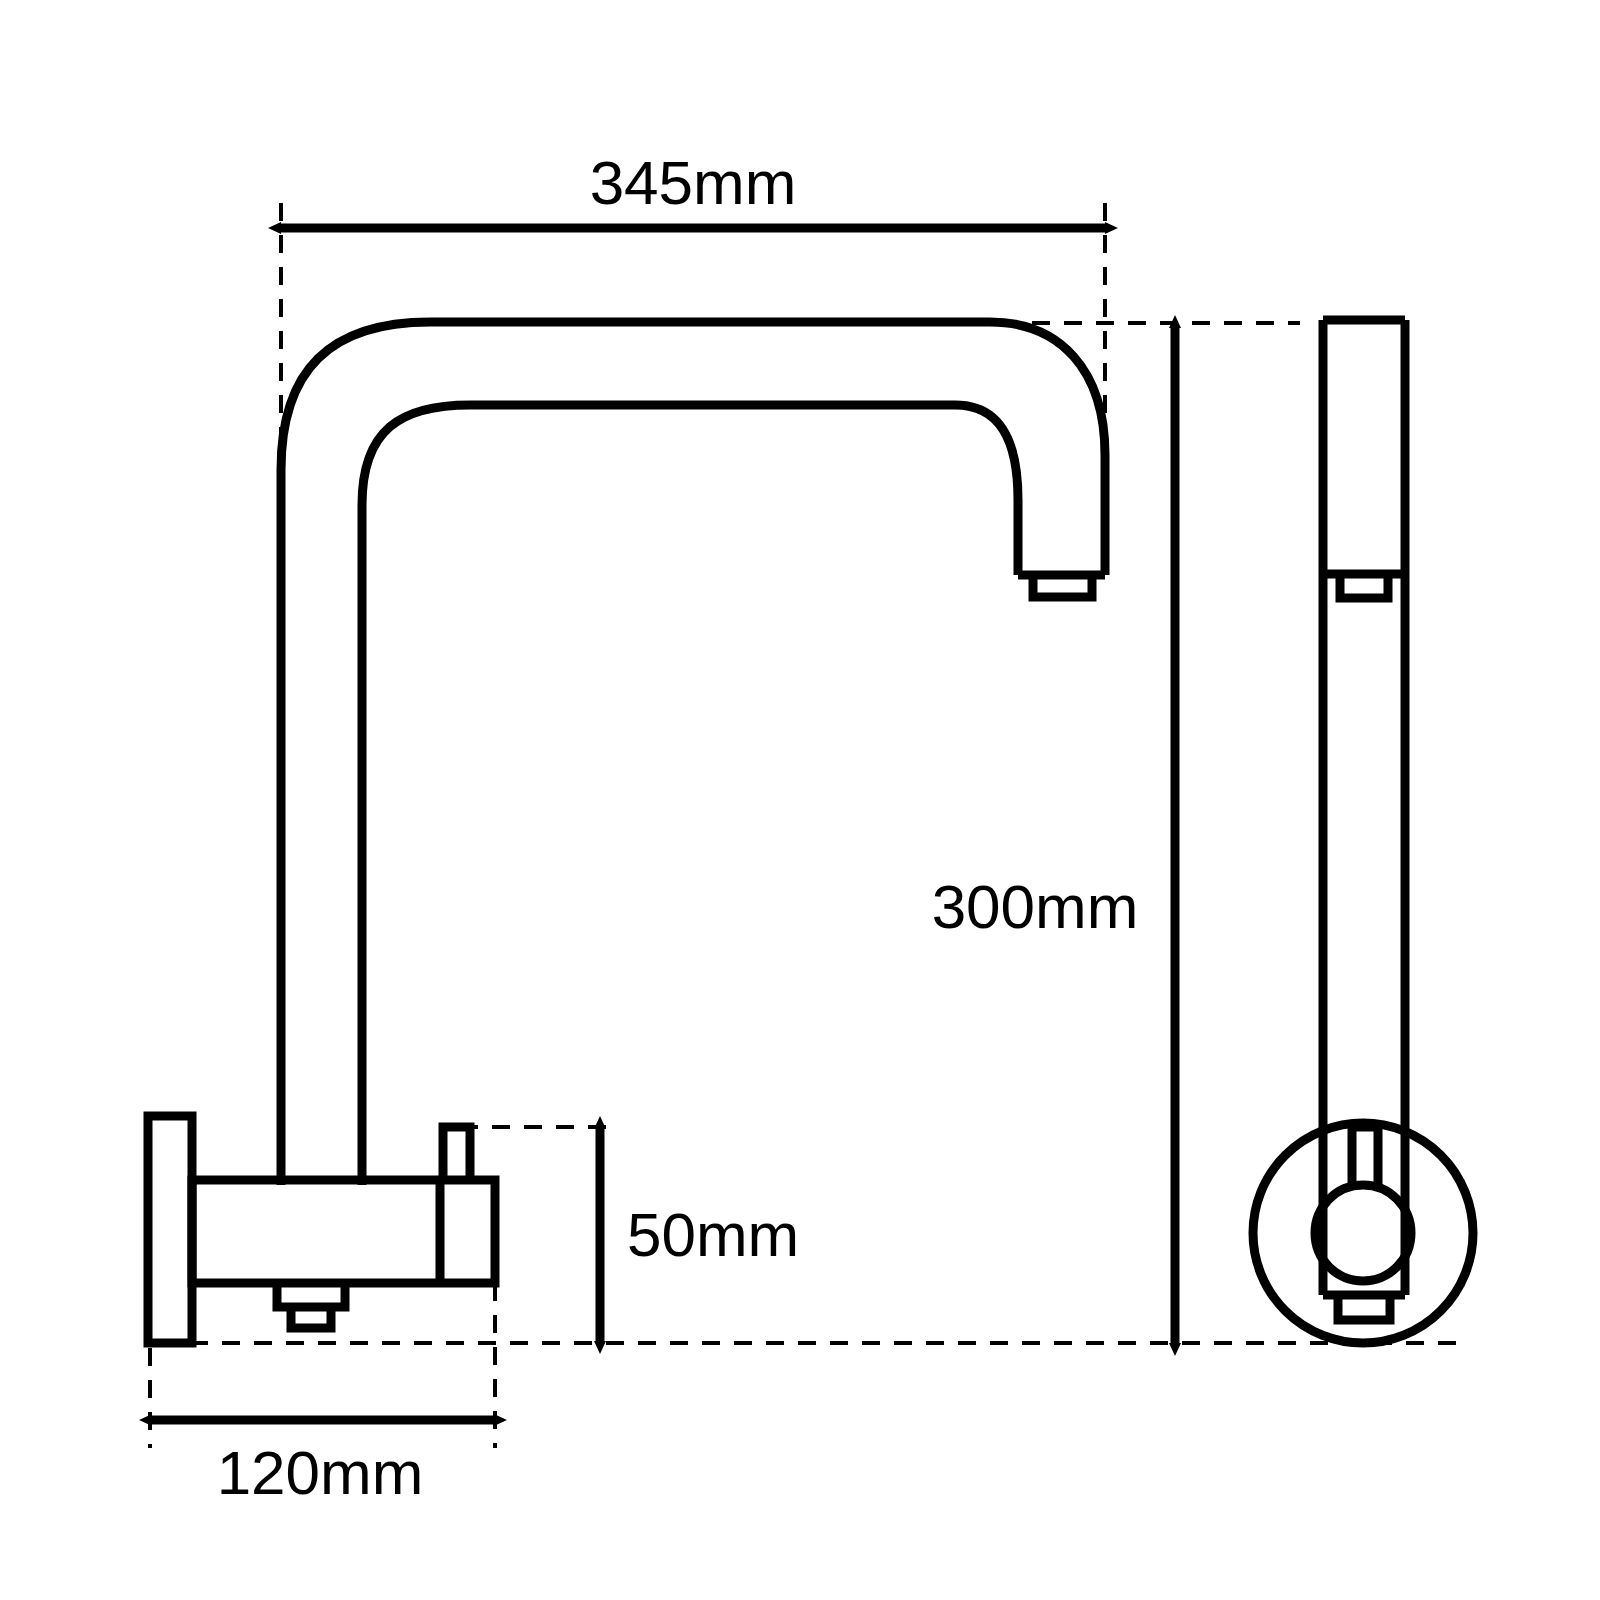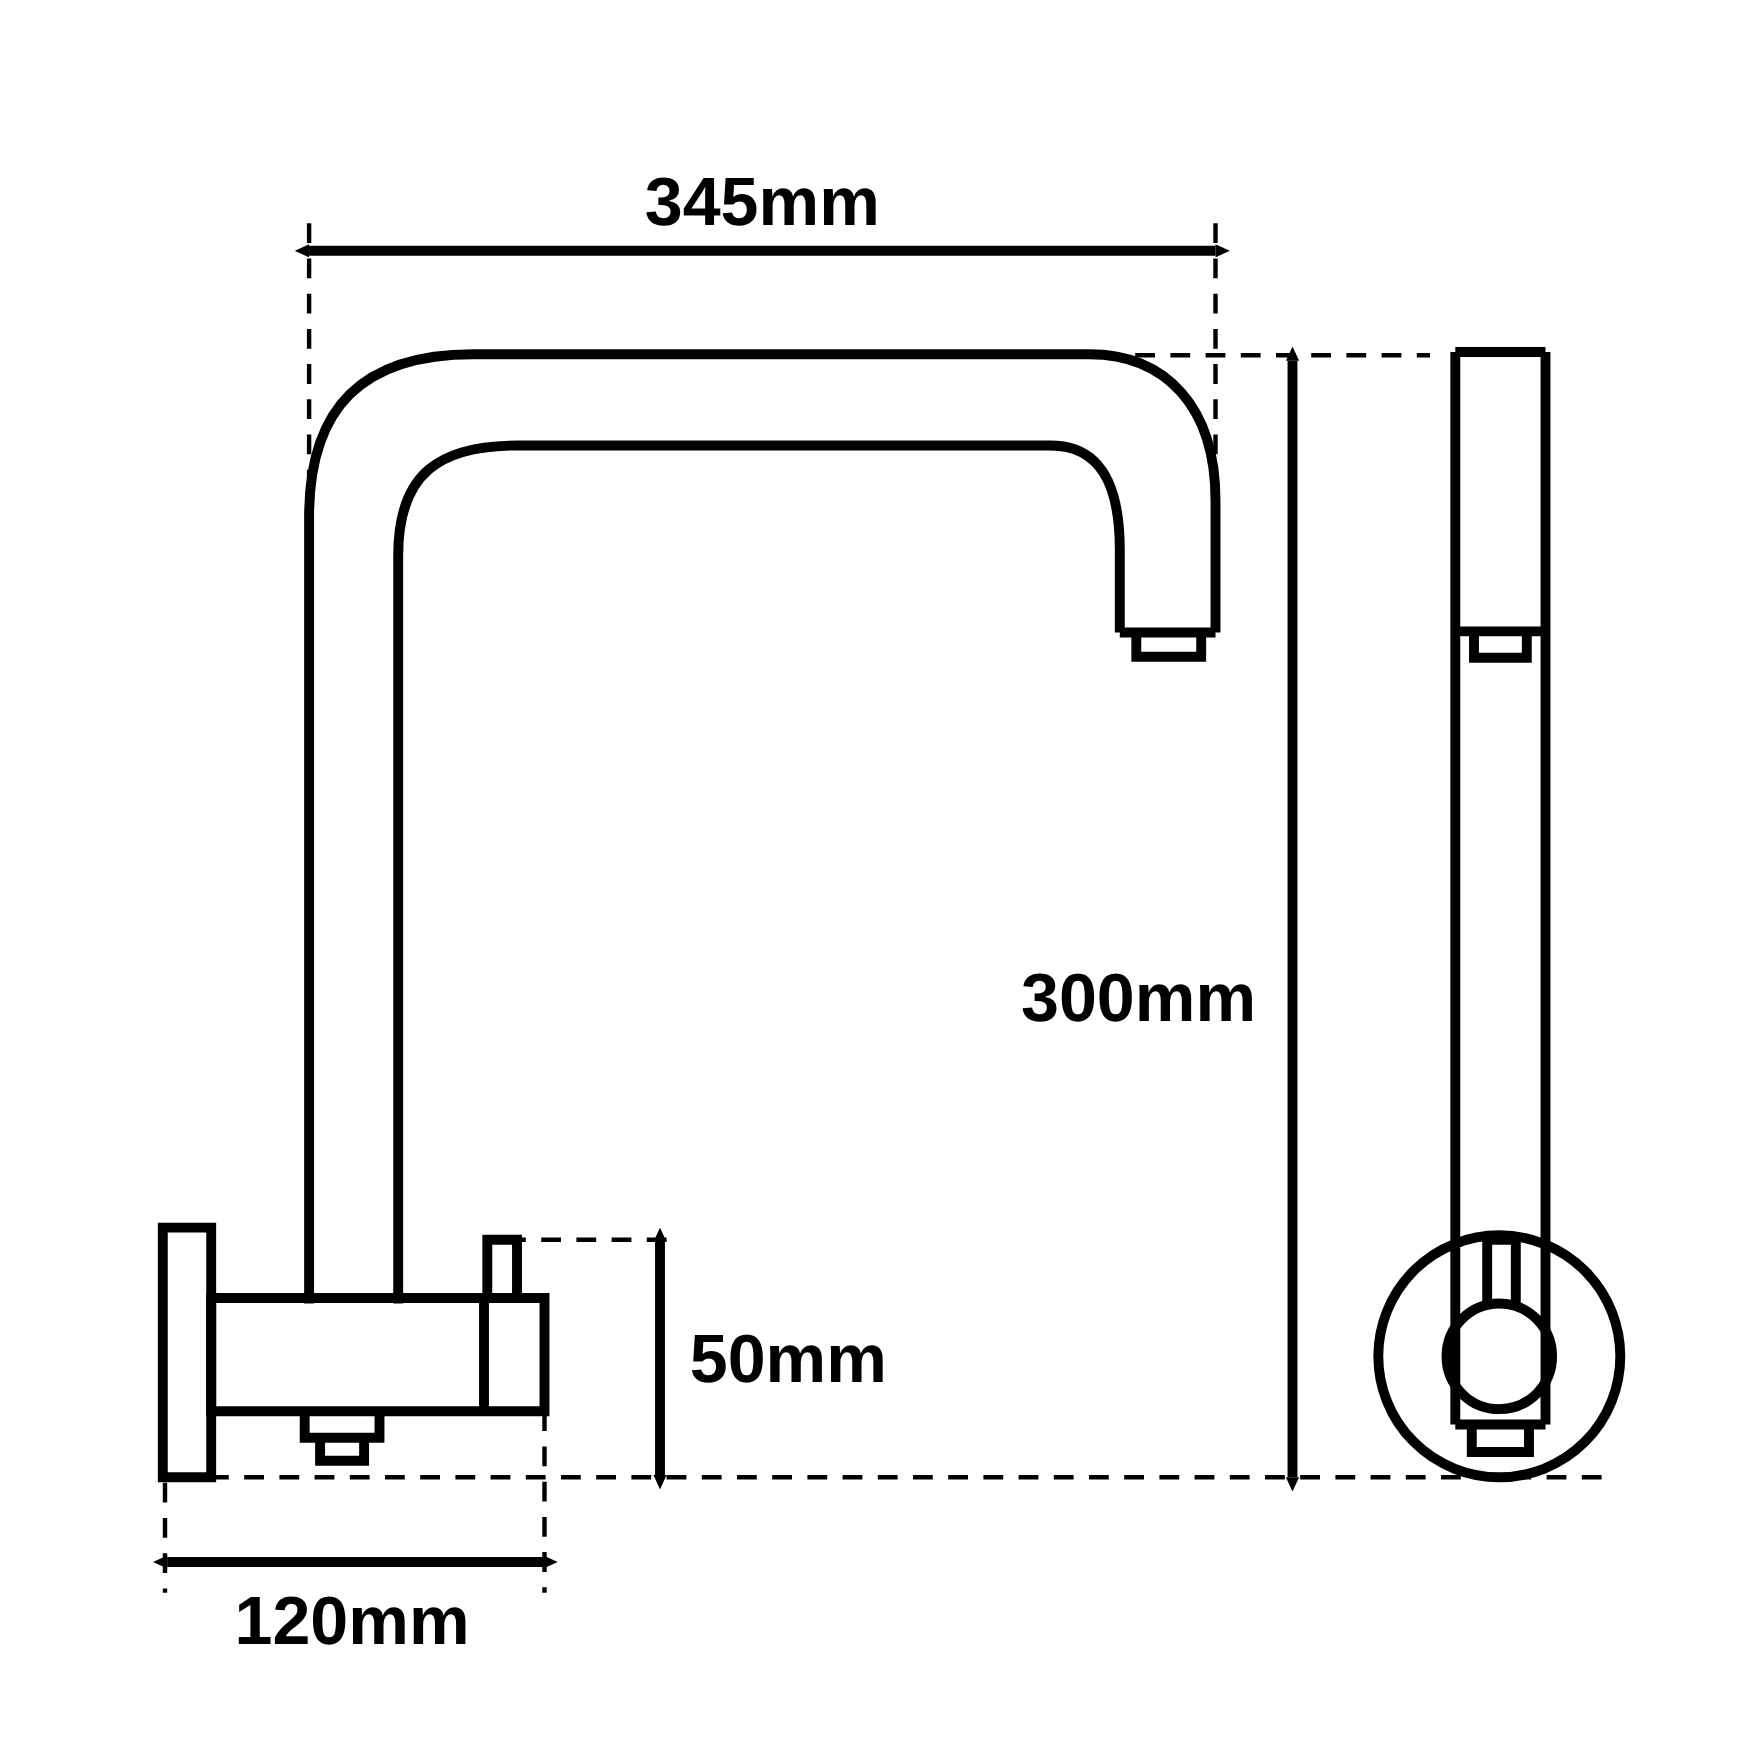--- a/index.html
+++ b/index.html
@@ -11,21 +11,20 @@
     width: 1600px;
     height: 1600px;
     font-family: "Liberation Sans", sans-serif;
     overflow: hidden;
   }
   #drawing-root {
     position: relative;
     width: 1600px;
     height: 1487px;
     background: #fca5a5;
-    font-weight: bold;
   }
   svg#tech-drawing {
     display: block;
     width: 1600px;
     height: 1600px;
   }
   .dim-text {
     font-family: "Liberation Sans", sans-serif;
     font-size: 62px;
     fill: #000000;

